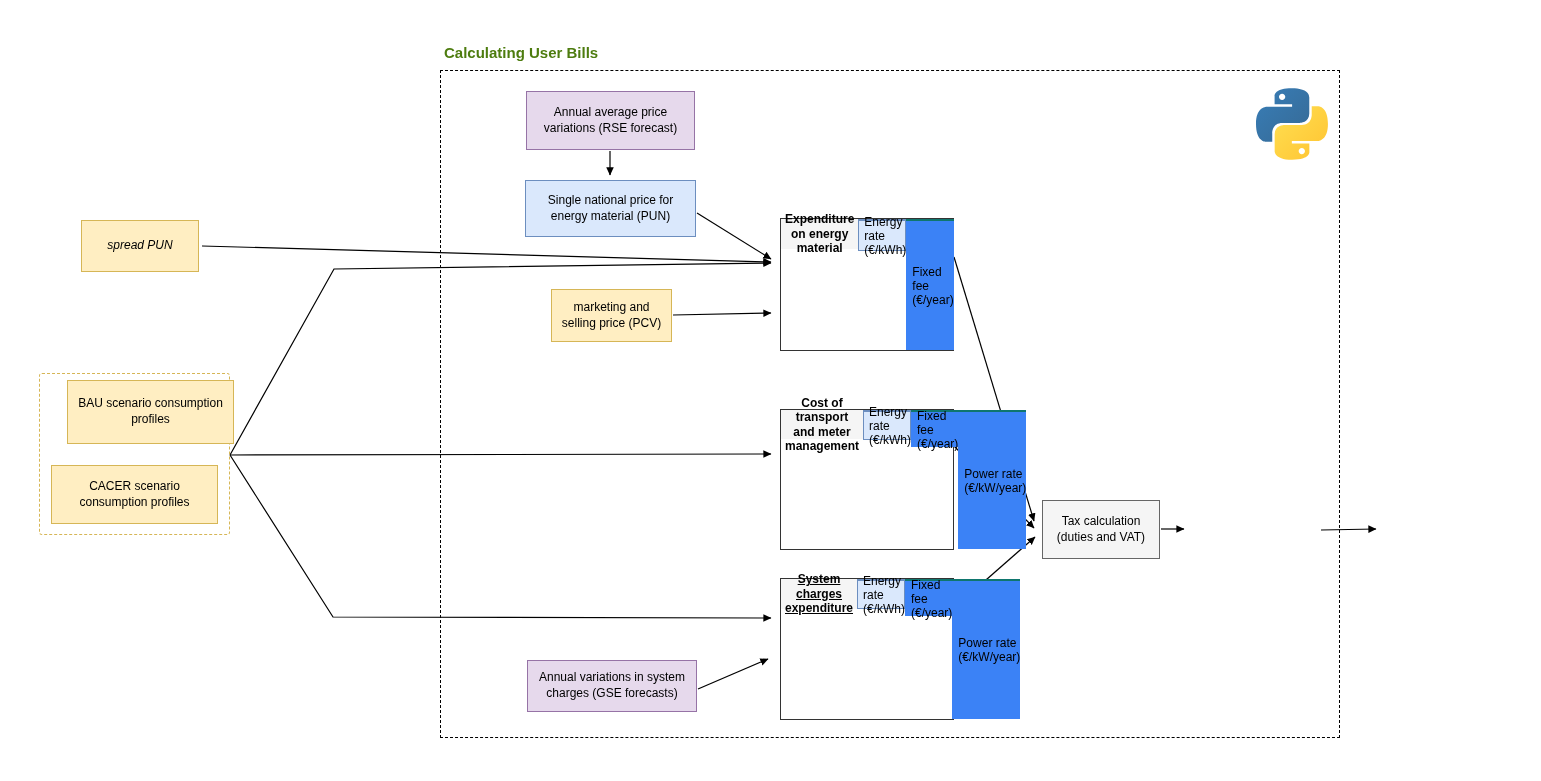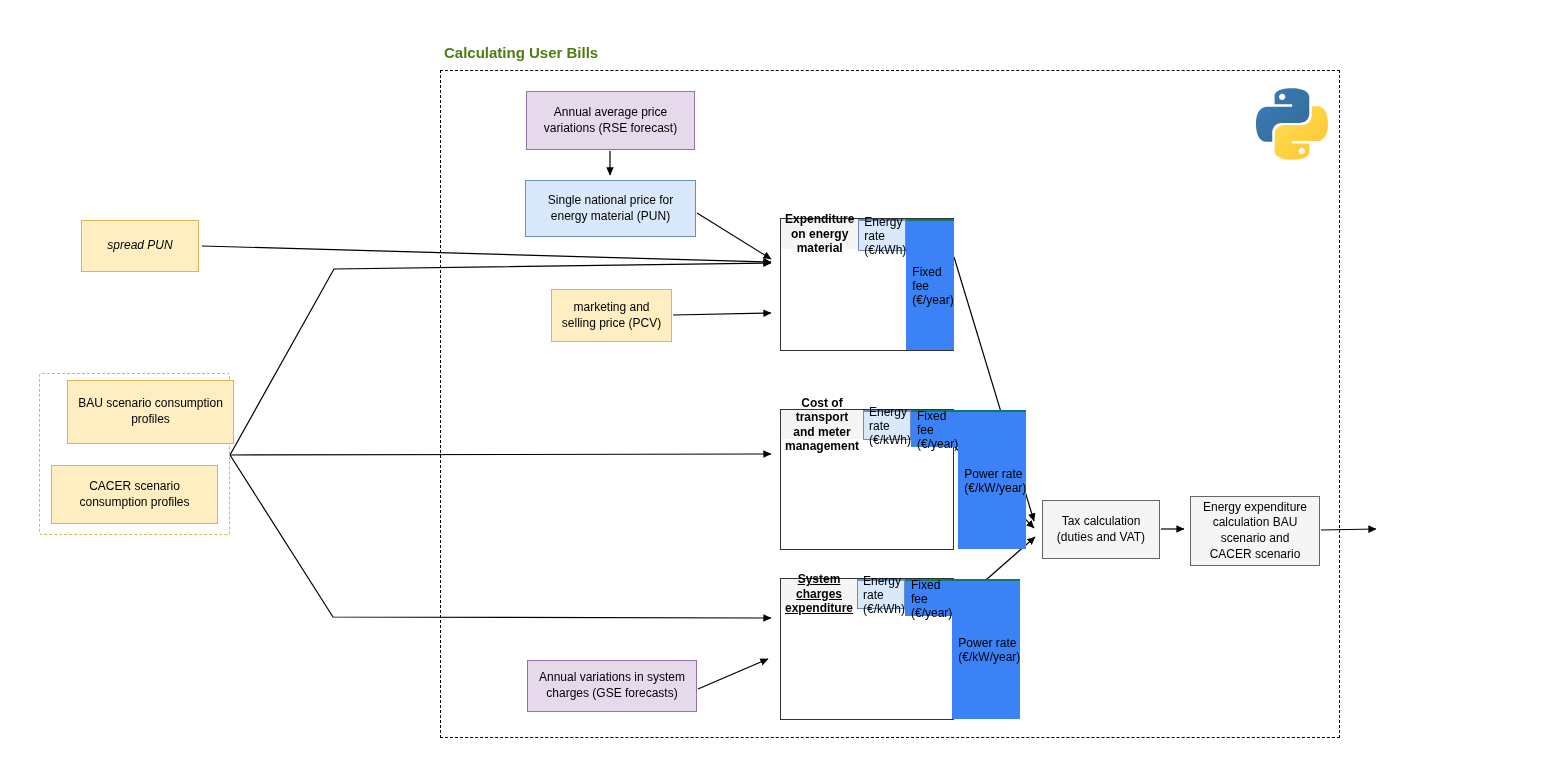--- a/index.html
+++ b/index.html
@@ -120,23 +120,20 @@
     <div class="t-header" style="height:30px;text-decoration:underline;">System charges expenditure</div>
     <div class="t-row hl" style="height:30px;">Energy rate (€/kWh)</div>
     <div class="t-row" style="height:37px;">Fixed fee (€/year)</div>
     <div class="t-row" style="flex:1;">Power rate (€/kW/year)</div>
   </div>
 
   <div class="node gray" style="left:1042px;top:500px;width:118px;height:59px;">
     <span>Tax calculation (duties and VAT)</span>
   </div>
 
-  <div class="node gray" style="left:1190px;top:496px;width:130px;height:70px;">
-    <span>Energy expenditure calculation BAU scenario and CACER scenario</span>
-  </div>
 
 
   <div class="abs" style="left:1256px;top:88px;width:72px;height:72px;">
     <svg width="72" height="72" viewBox="0 0 110.5 110">
       <defs>
         <linearGradient id="pyb" x1="0" y1="0" x2="1" y2="1">
           <stop offset="0" stop-color="#387eb8"></stop>
             <stop offset="1" stop-color="#366994"></stop>
         </linearGradient>
         <linearGradient id="pyy" x1="0" y1="0" x2="1" y2="1">

